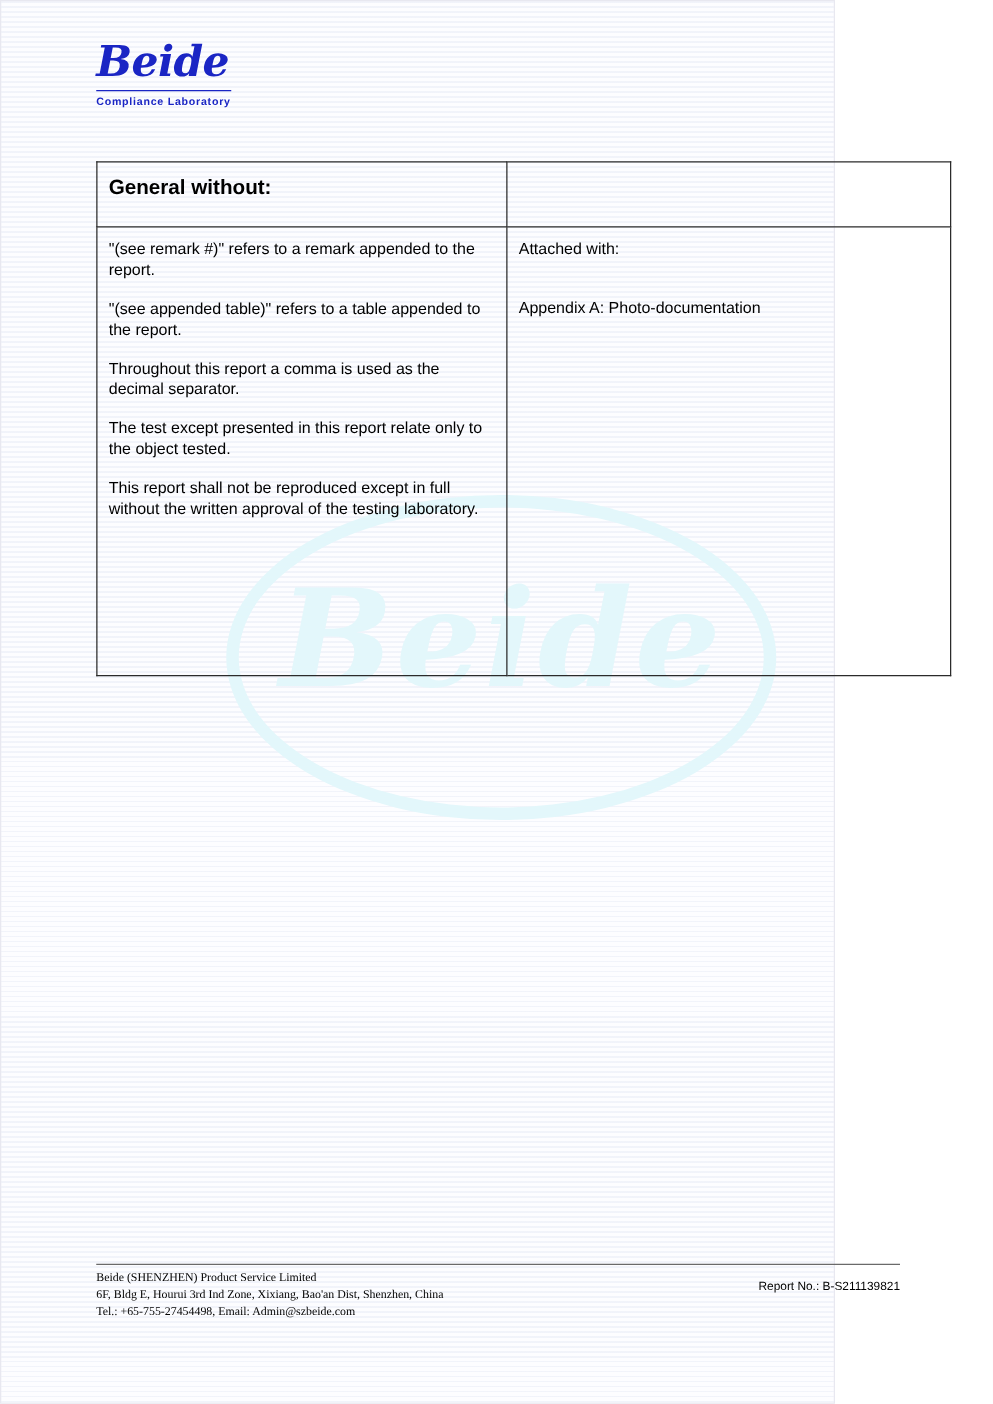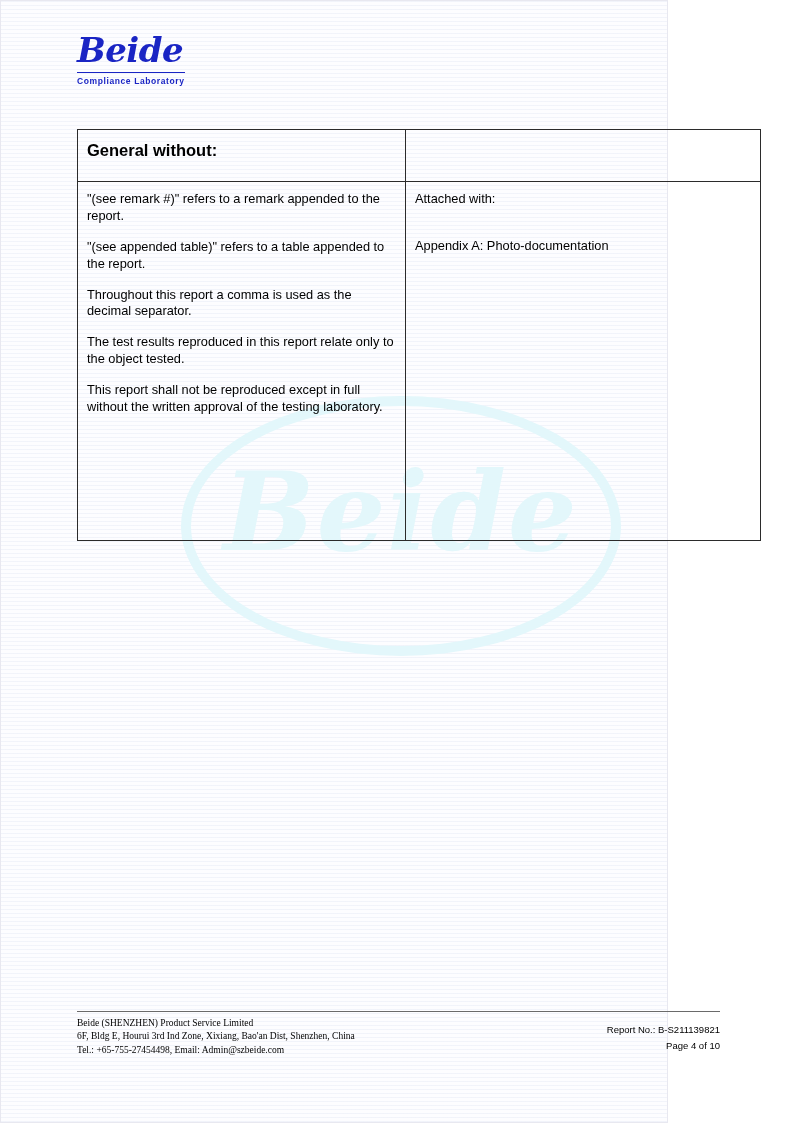--- a/index.html
+++ b/index.html
@@ -194,21 +194,21 @@
       </td>
       <td class="col-right hdr-cell">
         <div class="hdr-title"></div>
       </td>
     </tr>
     <tr>
       <td class="col-left body-left">
         <p class="para">"(see remark #)" refers to a remark appended to the report.</p>
         <p class="para">"(see appended table)" refers to a table appended to the report.</p>
         <p class="para">Throughout this report a comma is used as the decimal separator.</p>
-        <p class="para">The test results reproduced in this report relate only to the object tested.</p>
+        <p class="para">The test except presented in this report relate only to the object tested.</p>
         <p class="para">This report shall not be reproduced except in full without the written approval of the testing laboratory.</p>
       </td>
       <td class="col-right body-right">
         <p class="attached-label">Attached with:</p>
         <p class="para">Appendix A: Photo-documentation</p>
       </td>
     </tr>
   </tbody>
     </table>
 
@@ -218,15 +218,14 @@
     <div>Beide (SHENZHEN) Product Service Limited</div>
     <div>6F, Bldg E, Hourui 3rd Ind Zone, Xixiang, Bao'an Dist, Shenzhen, China</div>
     <div>Tel.: +65-755-27454498, Email: Admin@szbeide.com</div>
   </div>
 
   <div class="footer-right">
     <div>
       <span>Report No.:</span>
       <span>B-S211139821</span>
     </div>
-    <div>Page 4 of 10</div>
   </div>
 </div>
 
 </body></html>

